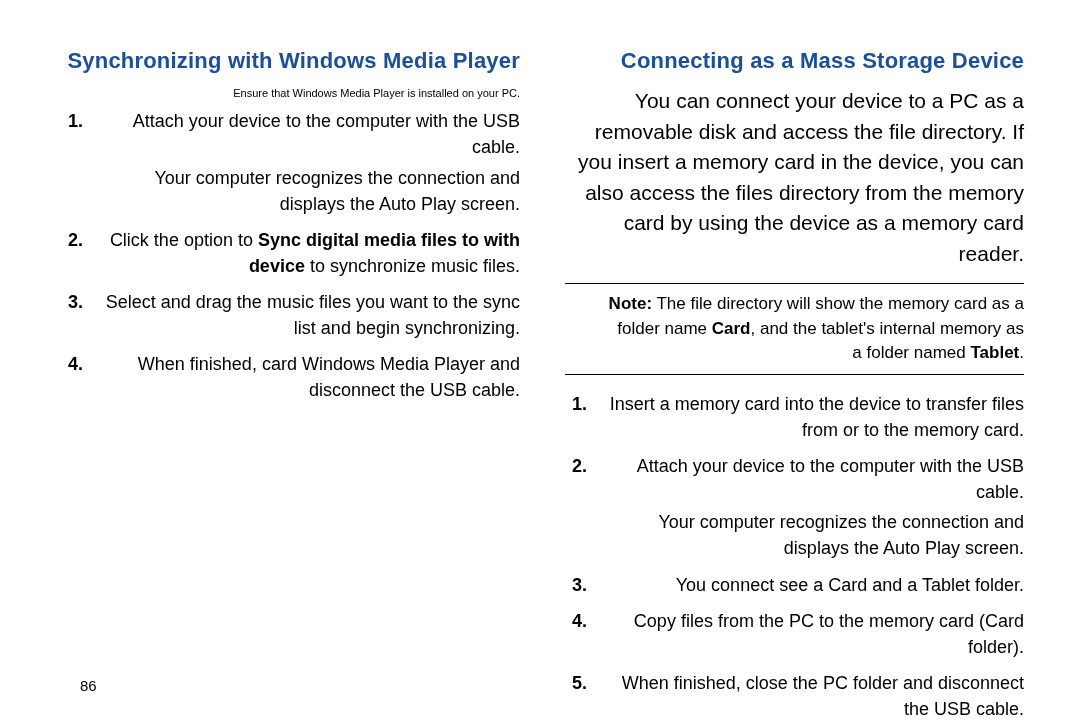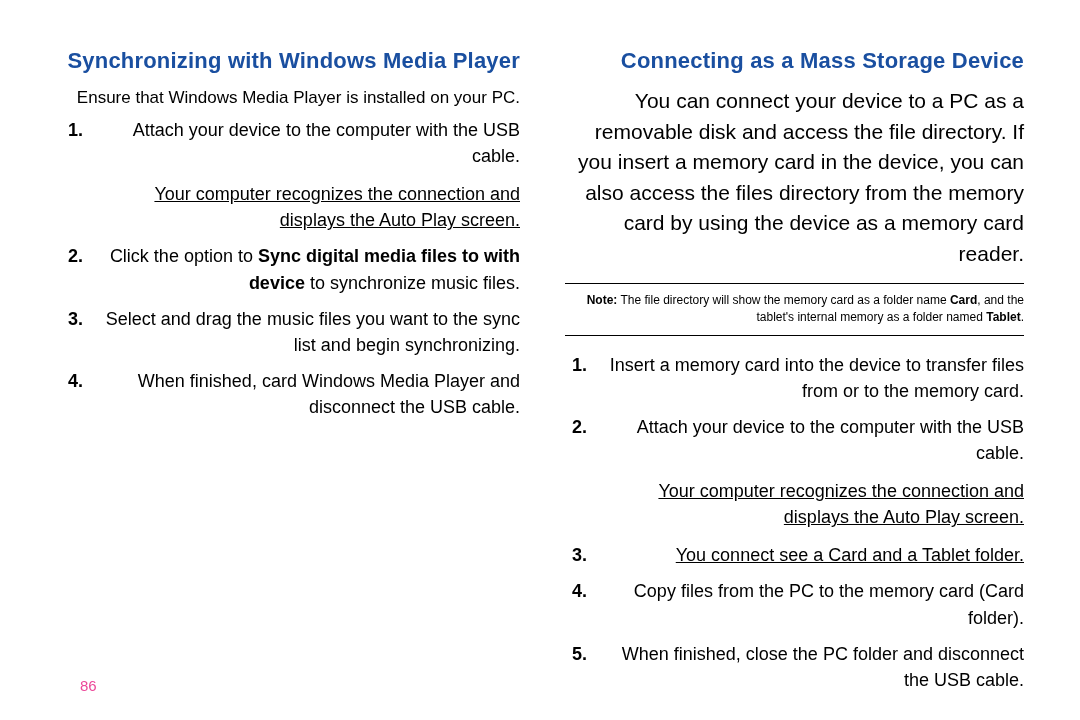--- a/index.html
+++ b/index.html
@@ -26,21 +26,21 @@
     .heading {
       font-family: Arial, Helvetica, sans-serif;
       font-weight: 900;
       font-size: 22px;
       color: #1a4fa0;
       line-height: 1.2;
       margin-bottom: 12px;
       letter-spacing: 0.2px;
     }
     .intro {
-      font-size: 17px;
+      font-size: 11px;
       line-height: 1.45;
       margin-bottom: 6px;
       font-weight: 400;
     }
     .para {
       font-size: 21px;
       line-height: 1.45;
       margin-bottom: 10px;
     }
     ol.steps {
@@ -59,44 +59,43 @@
       content: counter(step) ".";
       font-weight: 700;
       position: absolute;
       left: -24px;
     }
     ol.steps > li .step-text {
       display: block;
     }
     ol.steps > li .step-extra {
       display: block;
-      margin-top: 12px;
-      text-decoration: underline;
+      margin-top: 4px;
     }
     .bold {
       font-weight: 700;
     }
     .note-block {
       border-top: 1.5px solid #000;
       border-bottom: 1.5px solid #000;
       padding: 8px 0;
       margin: 14px 0 16px 5px;
-      font-size: 12px;
+      font-size: 17px;
       line-height: 1.45;
     }
     .note-block .note-content {
       padding-left: 42px;
       text-indent: -42px;
     }
     .page-number {
       position: absolute;
       bottom: 26px;
       left: 80px;
       font-size: 15px;
-      color: #ec4899;
+      color: #000000;
     }
   </style>
 </head>
 <body>
 
 <div class="columns">
 
   <div class="column">
     <h2 class="heading">Synchronizing with Windows Media Player</h2>
     <p class="intro">Ensure that Windows Media Player is installed on your PC.</p>

